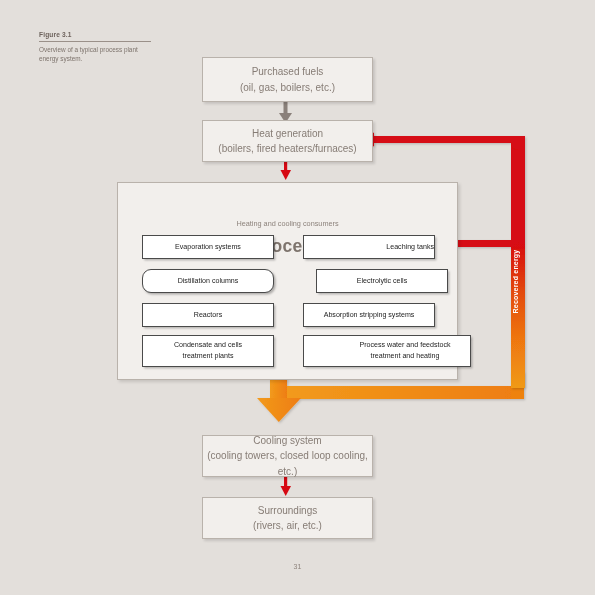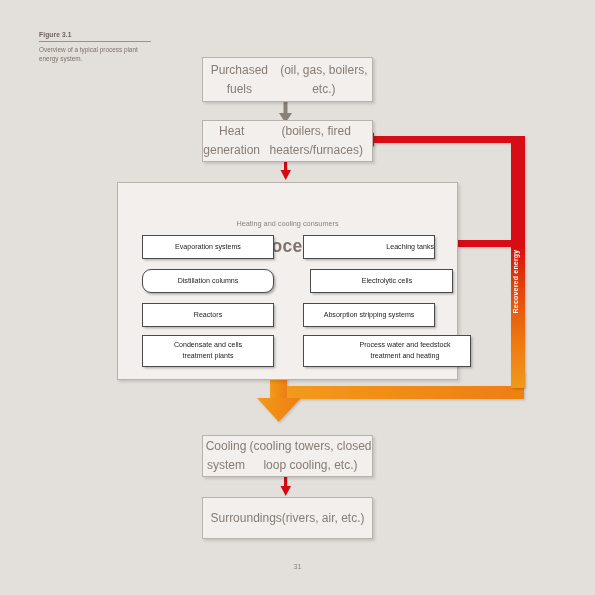--- a/index.html
+++ b/index.html
@@ -21,23 +21,23 @@
   }
   .caption-body{
     margin-top:3px;font-size:6.4px;line-height:1.5;color:#7d736c;
   }
 
   
   .obox{
     position:absolute;background:#f2efec;
     border:1px solid #b9b2ab;
     box-shadow:1.5px 1.5px 2.5px rgba(0,0,0,.13);
-    display:flex;flex-direction:row;
+    display:flex;flex-direction:column;
     align-items:center;justify-content:center;
-    color:#867c75;font-size:12px;line-height:1.55;text-align:center;
+    color:#867c75;font-size:10px;line-height:1.55;text-align:center;
   }
   .obox span{display:block;}
 
   
   #process-box{
     position:absolute;left:117px;top:182px;width:339px;height:196px;
     background:#f2efec;border:1px solid #b9b2ab;
     box-shadow:2px 2px 3px rgba(0,0,0,.13);
   }
   #process-title{
@@ -181,21 +181,21 @@
       <span>Reactors</span>
     </div>
     <div class="ibox" style="left:24px;top:152px;width:130px;height:30px;">
       <span>Condensate and cells</span>
       <span>treatment plants</span>
     </div>
 
     <div class="ibox" style="left:185px;top:52px;width:130px;height:22px;align-items:flex-end;">
       <span>Leaching tanks</span>
     </div>
-    <div class="ibox" style="left:192px;top:86px;width:130px;height:22px;padding-left:11px;">
+    <div class="ibox" style="left:198px;top:86px;width:130px;height:22px;">
       <span>Electrolytic cells</span>
     </div>
     <div class="ibox" style="left:185px;top:120px;width:130px;height:22px;">
       <span>Absorption stripping systems</span>
     </div>
     <div class="ibox" style="left:185px;top:152px;width:130px;height:30px;padding-left:36px;">
       <span>Process water and feedstock</span>
       <span>treatment and heating</span>
     </div>
   </div>

